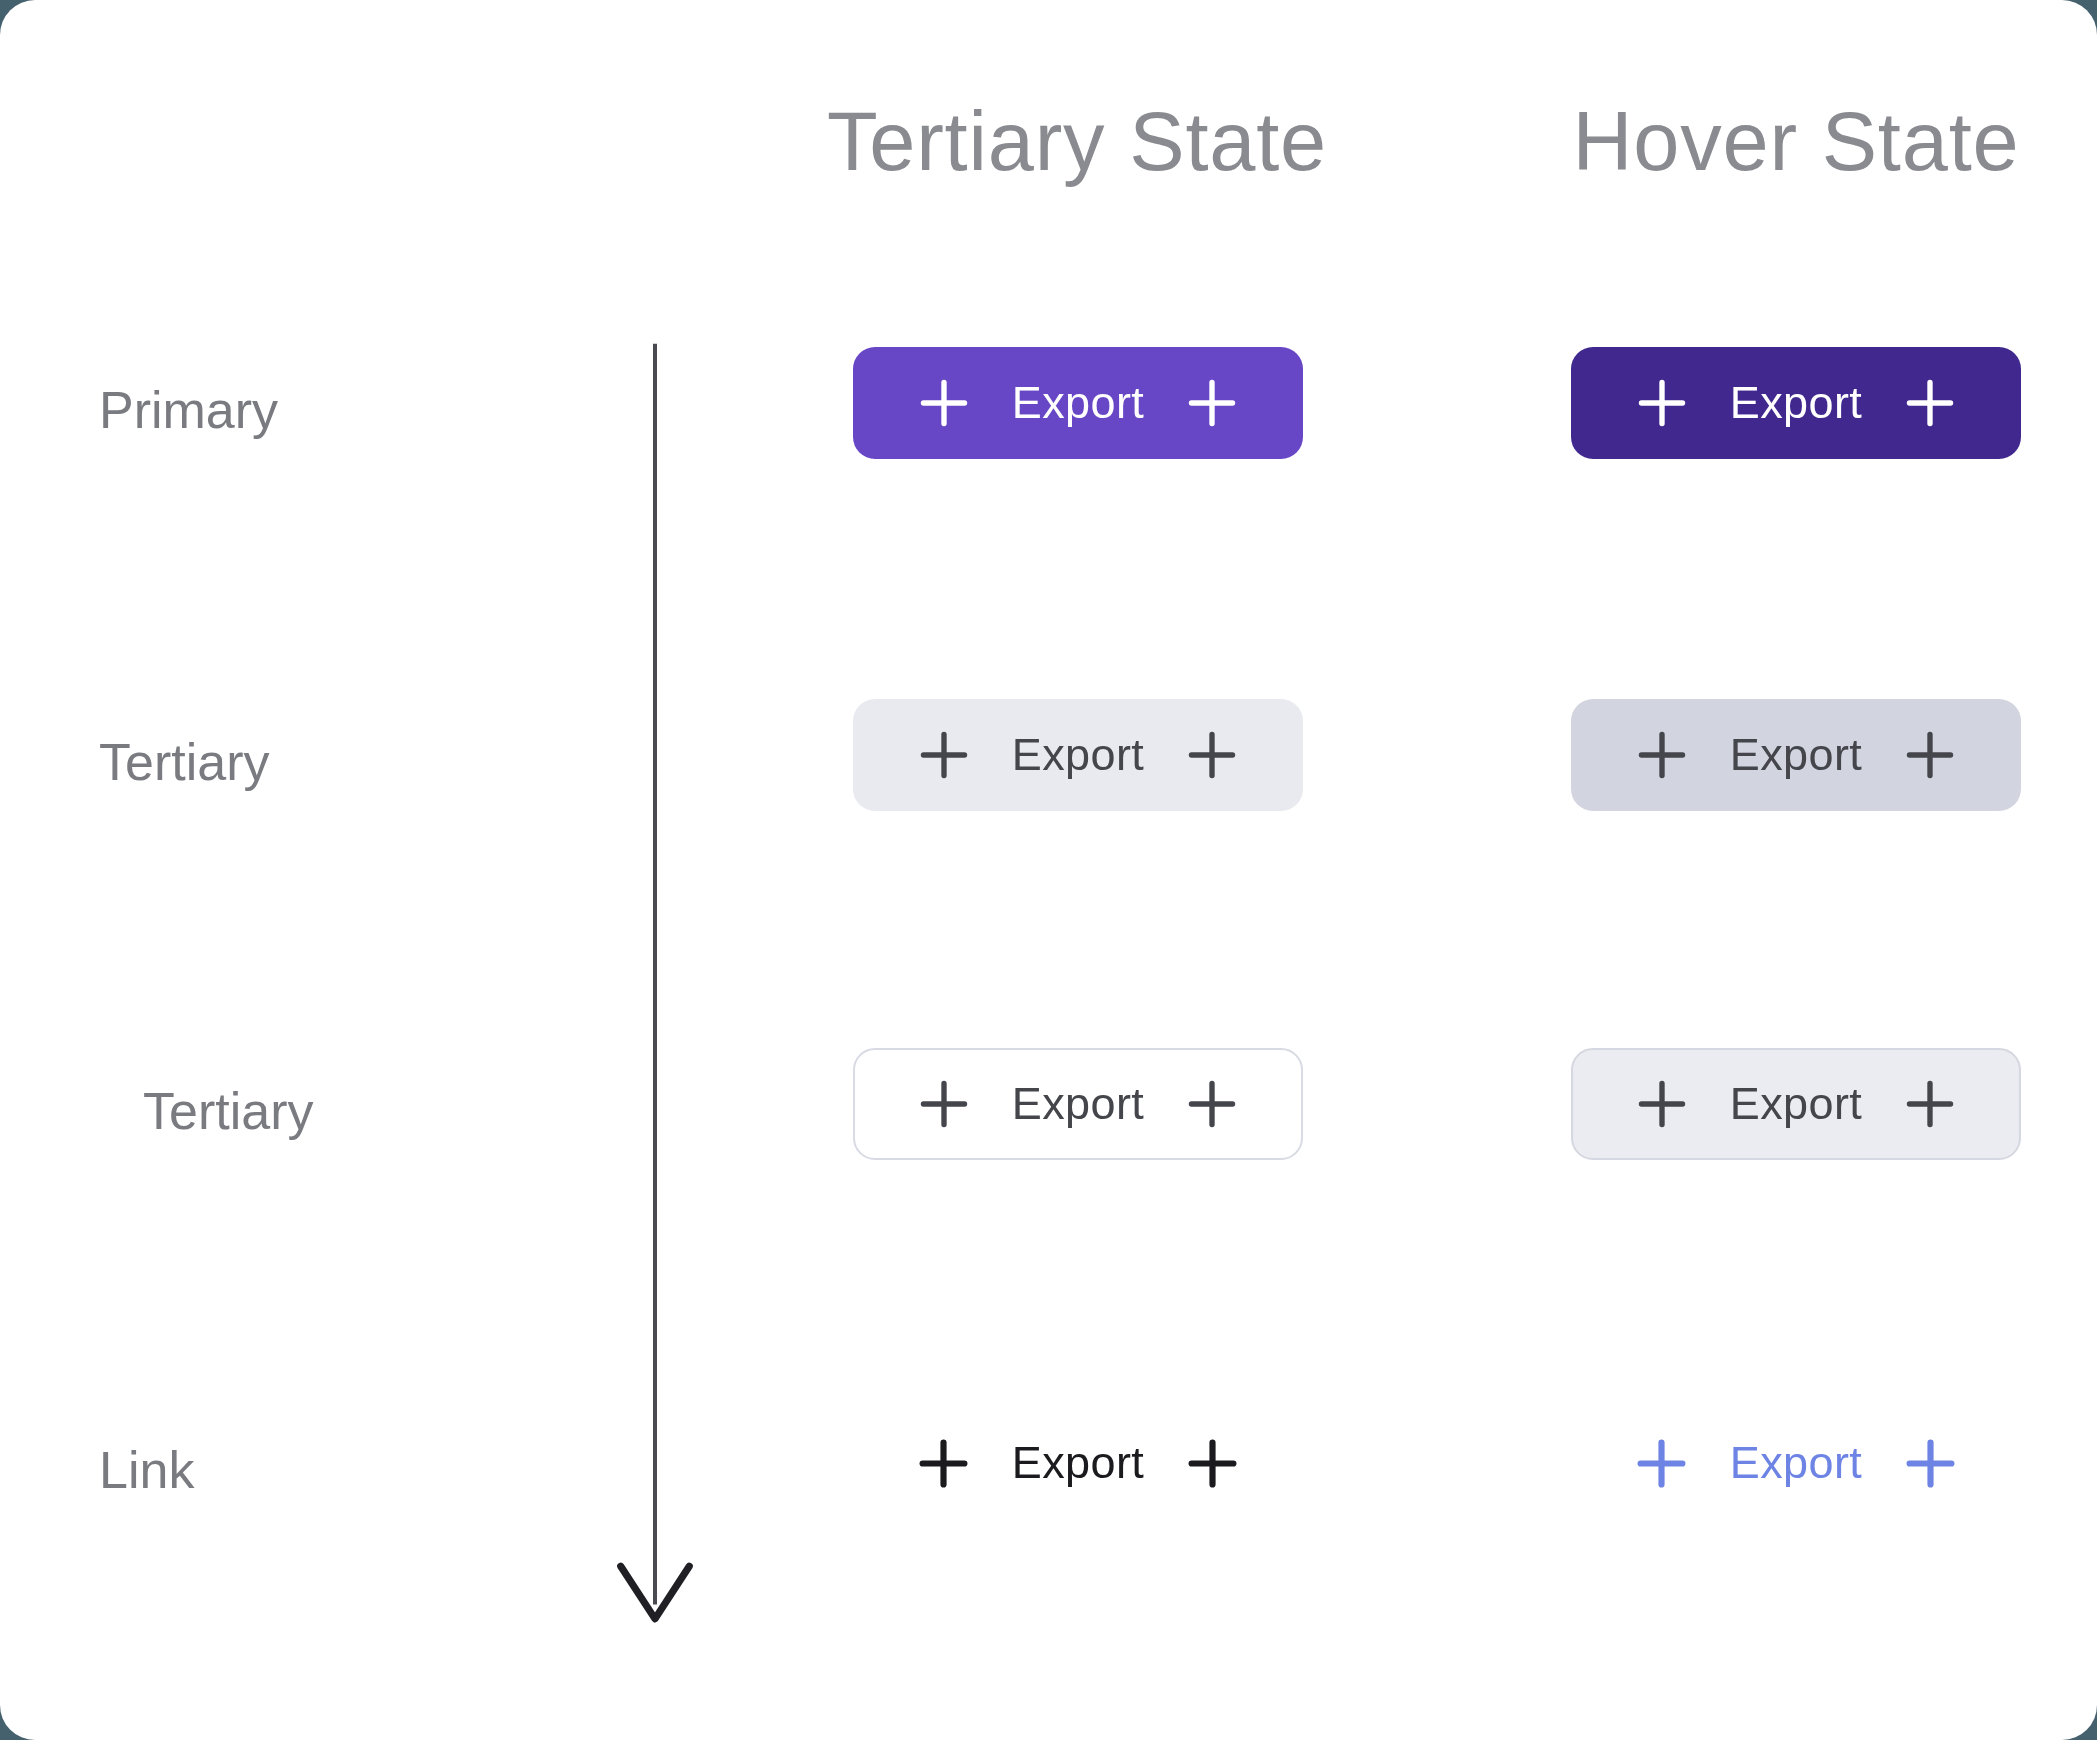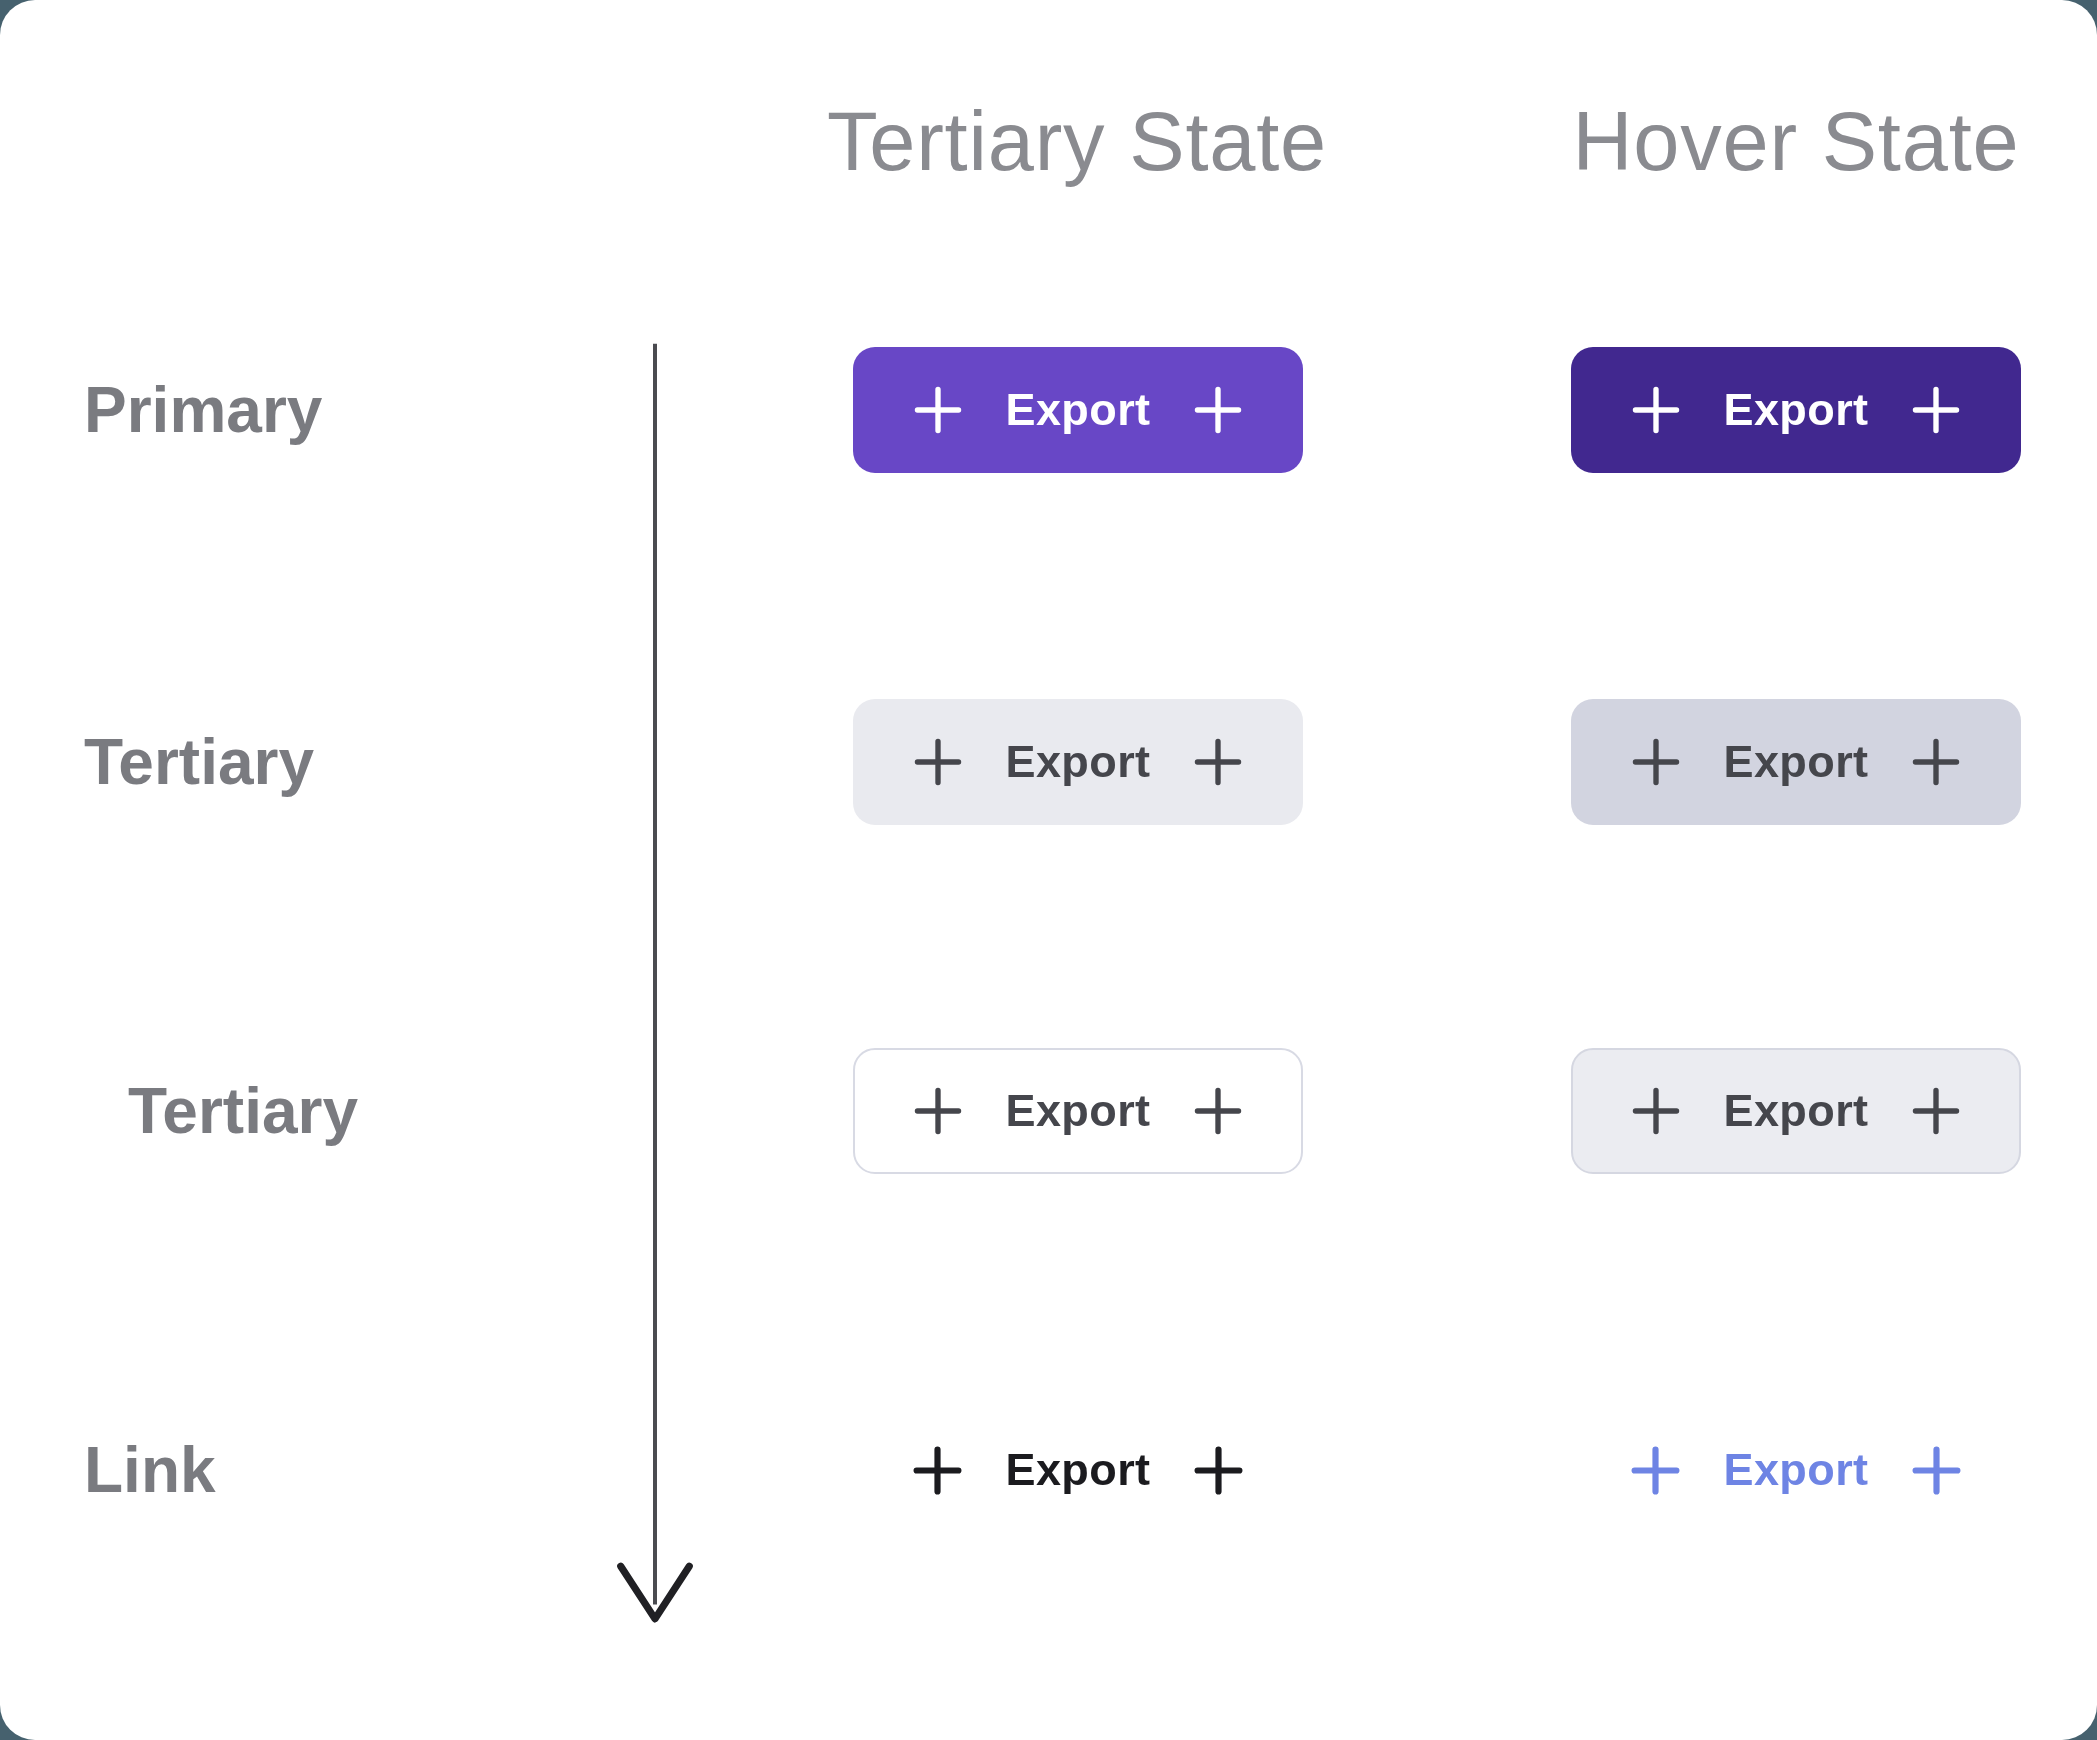--- a/index.html
+++ b/index.html
@@ -27,57 +27,57 @@
     color: var(--header-text, #8A8B90);
     letter-spacing: 0.8px;
     white-space: nowrap;
   }
   .hdr-default { left: 798px; }
   .hdr-hover   { left: 1517px; }
 
   
   .row-label {
     position: absolute;
-    left: 84px;
+    left: 99px;
     height: 126px;
     display: flex;
     align-items: center;
-    font-size: 64px;
-    font-weight: 700;
+    font-size: 52px;
+    font-weight: 400;
     color: var(--row-label-text, #7A7B80);
     white-space: nowrap;
   }
   .rl-1 { top: 347px; }
   .rl-2 { top: 699px; }
   .rl-3 { top: 1048px; margin-left: 44px; }
   .rl-4 { top: 1407px; }
 
   
   .flow-arrow { position: absolute; left: 615px; top: 339px; }
   .flow-arrow line { stroke: var(--arrow-line, #4A4B50); stroke-width: 5; }
   .flow-arrow path {
     stroke: var(--arrow-head, #202024);
     stroke-width: 9; fill: none;
     stroke-linecap: round; stroke-linejoin: round;
   }
 
   
   .btn {
     position: absolute;
-    width: 450px; height: 126px;
+    width: 450px; height: 112px;
     border-radius: 22px;
     border: none;
     padding: 0;
     display: flex;
     align-items: center;
     justify-content: center;
     gap: 40px;
     font-family: inherit;
     font-size: 45px;
-    font-weight: 700;
+    font-weight: 400;
     letter-spacing: 0.4px;
     cursor: pointer;
     box-sizing: border-box;
   }
   .col-default { left: 853px; }
   .col-hover   { left: 1571px; }
   .r-1 { top: 347px; }
   .r-2 { top: 699px; }
   .r-3 { top: 1048px; }
   .r-4 { top: 1407px; }

